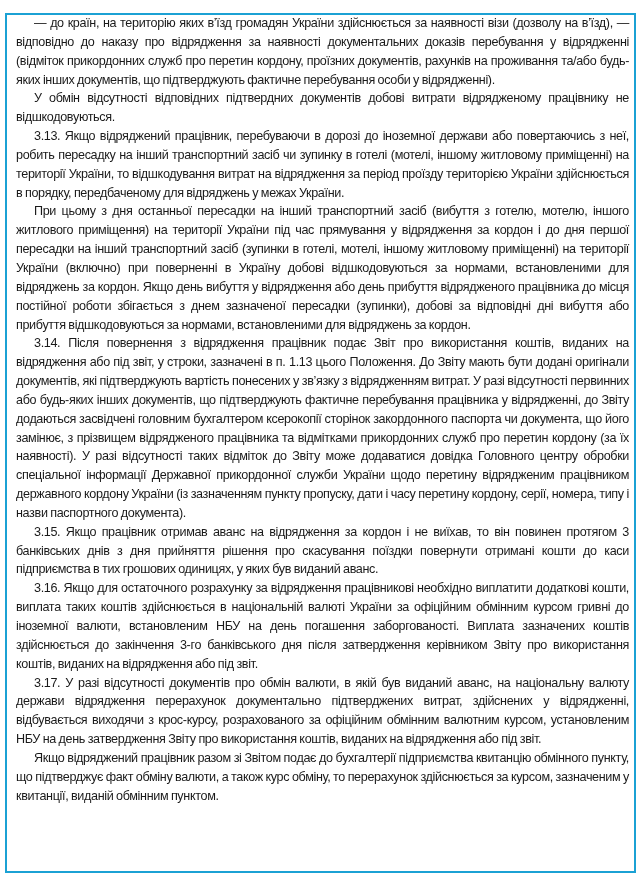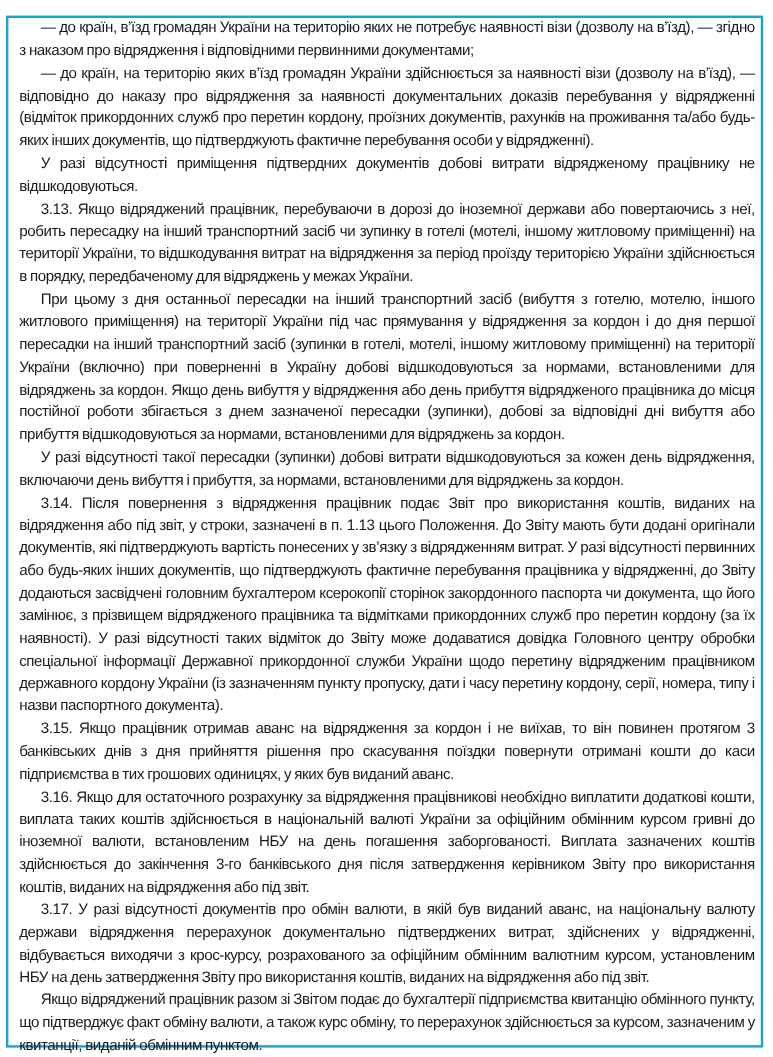--- a/index.html
+++ b/index.html
@@ -28,24 +28,22 @@
     text-indent: 18px;
   }
   .content p.first { text-indent: 0; }
 </style>
 </head>
 <body>
 
 <div class="frame"></div>
 
 <div class="content">
-  <p>— до країн, в’їзд громадян України на територію яких не потребує наявності візи (дозволу на в’їзд), — згідно з наказом про відрядження і відповідними первинними документами;</p>
   <p>— до країн, на територію яких в’їзд громадян України здійснюється за наявності візи (дозволу на в’їзд), — відповідно до наказу про відрядження за наявності документальних доказів перебування у відрядженні (відміток прикордонних служб про перетин кордону, проїзних документів, рахунків на проживання та/або будь-яких інших документів, що підтверджують фактичне перебування особи у відрядженні).</p>
-  <p>У разі відсутності приміщення підтвердних документів добові витрати відрядженому працівнику не відшкодовуються.</p>
+  <p>У обмін відсутності відповідних підтвердних документів добові витрати відрядженому працівнику не відшкодовуються.</p>
   <p>3.13. Якщо відряджений працівник, перебуваючи в дорозі до іноземної держави або повертаючись з неї, робить пересадку на інший транспортний засіб чи зупинку в готелі (мотелі, іншому житловому приміщенні) на території України, то відшкодування витрат на відрядження за період проїзду територією України здійснюється в порядку, передбаченому для відряджень у межах України.</p>
   <p>При цьому з дня останньої пересадки на інший транспортний засіб (вибуття з готелю, мотелю, іншого житлового приміщення) на території України під час прямування у відрядження за кордон і до дня першої пересадки на інший транспортний засіб (зупинки в готелі, мотелі, іншому житловому приміщенні) на території України (включно) при поверненні в Україну добові відшкодовуються за нормами, встановленими для відряджень за кордон. Якщо день вибуття у відрядження або день прибуття відрядженого працівника до місця постійної роботи збігається з днем зазначеної пересадки (зупинки), добові за відповідні дні вибуття або прибуття відшкодовуються за нормами, встановленими для відряджень за кордон.</p>
-  <p>У разі відсутності такої пересадки (зупинки) добові витрати відшкодовуються за кожен день відрядження, включаючи день вибуття і прибуття, за нормами, встановленими для відряджень за кордон.</p>
   <p>3.14. Після повернення з відрядження працівник подає Звіт про використання коштів, виданих на відрядження або під звіт, у строки, зазначені в п. 1.13 цього Положення. До Звіту мають бути додані оригінали документів, які підтверджують вартість понесених у зв’язку з відрядженням витрат. У разі відсутності первинних або будь-яких інших документів, що підтверджують фактичне перебування працівника у відрядженні, до Звіту додаються засвідчені головним бухгалтером ксерокопії сторінок закордонного паспорта чи документа, що його замінює, з прізвищем відрядженого працівника та відмітками прикордонних служб про перетин кордону (за їх наявності). У разі відсутності таких відміток до Звіту може додаватися довідка Головного центру обробки спеціальної інформації Державної прикордонної служби України щодо перетину відрядженим працівником державного кордону України (із зазначенням пункту пропуску, дати і часу перетину кордону, серії, номера, типу і назви паспортного документа).</p>
   <p>3.15. Якщо працівник отримав аванс на відрядження за кордон і не виїхав, то він повинен протягом 3 банківських днів з дня прийняття рішення про скасування поїздки повернути отримані кошти до каси підприємства в тих грошових одиницях, у яких був виданий аванс.</p>
   <p>3.16. Якщо для остаточного розрахунку за відрядження працівникові необхідно виплатити додаткові кошти, виплата таких коштів здійснюється в національній валюті України за офіційним обмінним курсом гривні до іноземної валюти, встановленим НБУ на день погашення заборгованості. Виплата зазначених коштів здійснюється до закінчення 3-го банківського дня після затвердження керівником Звіту про використання коштів, виданих на відрядження або під звіт.</p>
   <p>3.17. У разі відсутності документів про обмін валюти, в якій був виданий аванс, на національну валюту держави відрядження перерахунок документально підтверджених витрат, здійснених у відрядженні, відбувається виходячи з крос-курсу, розрахованого за офіційним обмінним валютним курсом, установленим НБУ на день затвердження Звіту про використання коштів, виданих на відрядження або під звіт.</p>
   <p>Якщо відряджений працівник разом зі Звітом подає до бухгалтерії підприємства квитанцію обмінного пункту, що підтверджує факт обміну валюти, а також курс обміну, то перерахунок здійснюється за курсом, зазначеним у квитанції, виданій обмінним пунктом.</p>
 </div>
 
 </body></html>

